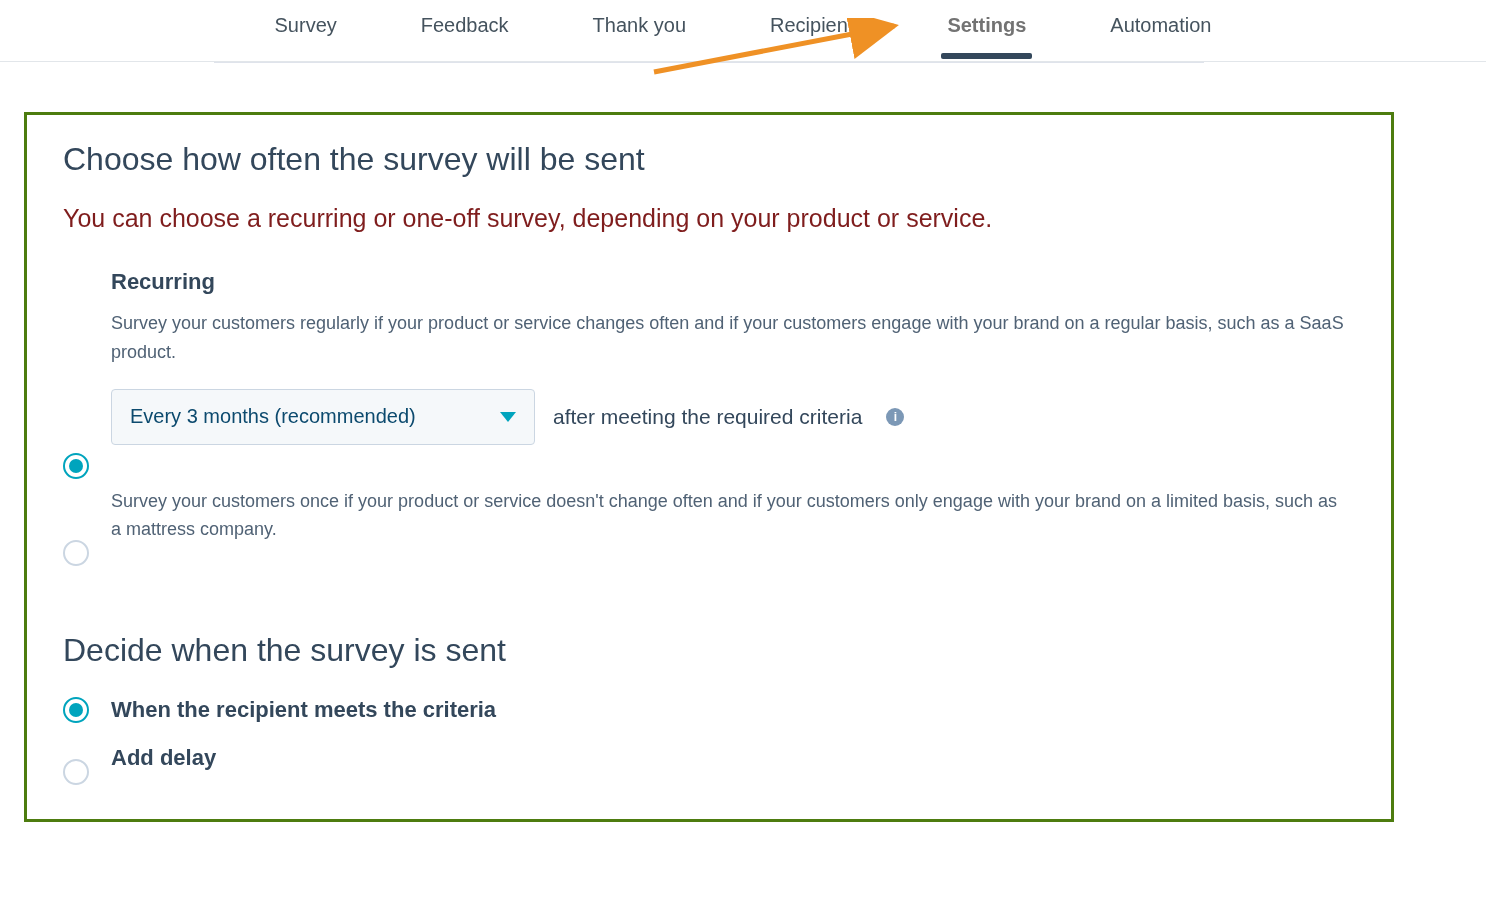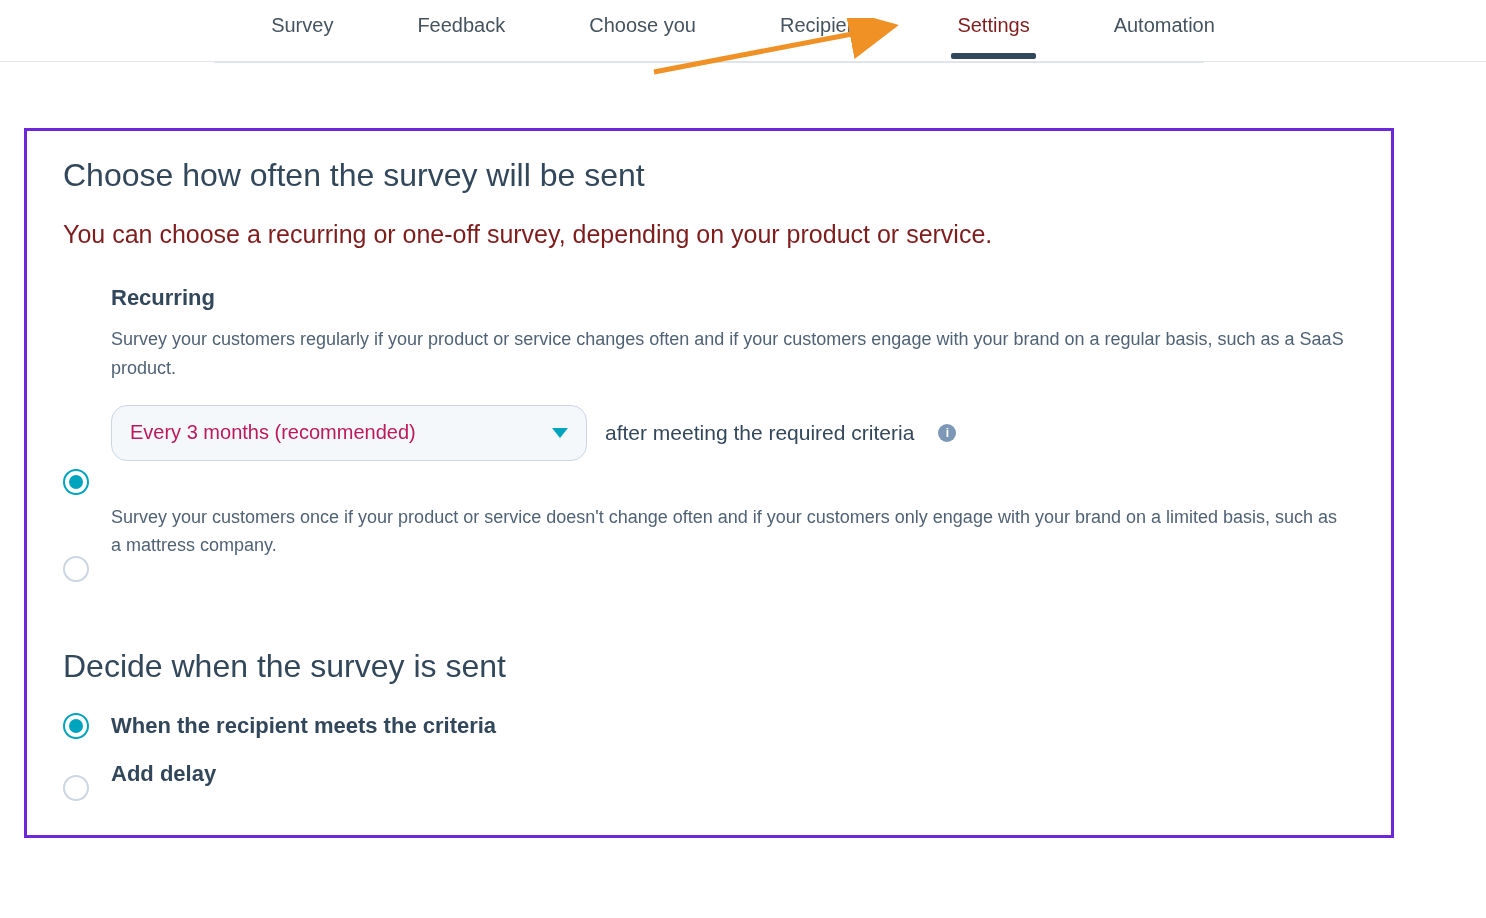--- a/index.html
+++ b/index.html
@@ -29,22 +29,22 @@
   }
   .tab {
     font-size: 20px;
     color: #45535e;
     padding: 0 42px 22px 42px;
     cursor: pointer;
     position: relative;
     font-weight: 400;
   }
   .tab.active {
-    font-weight: 400;
-    color: #7f1d1d;
+    font-weight: 700;
+    color: #737373;
   }
   .tab.active::after {
     content: "";
     position: absolute;
     left: 36px;
     right: 36px;
     bottom: 0;
     height: 6px;
     background: #33475b;
     border-radius: 2px;
@@ -67,24 +67,24 @@
     top: 18px;
     width: 260px;
     height: 58px;
     pointer-events: none;
   }
 
   
   .panel {
     position: absolute;
     left: 24px;
-    top: 128px;
+    top: 112px;
     width: 1370px;
     height: 710px;
-    border: 3px solid #6d28d9;
+    border: 3px solid #4d7c0f;
     padding: 26px 40px 26px 36px;
   }
 
   h2.section-title {
     font-size: 32px;
     font-weight: 400;
     color: #33475b;
     margin-bottom: 26px;
   }
 
@@ -141,29 +141,29 @@
   .freq-row {
     display: flex;
     align-items: center;
     gap: 18px;
     margin-bottom: 34px;
   }
   .select {
     display: flex;
     align-items: center;
     justify-content: space-between;
-    width: 476px;
+    width: 424px;
     height: 56px;
     background: #f5f8fa;
     border: 1px solid #cbd6e2;
-    border-radius: 16px;
+    border-radius: 4px;
     padding: 0 18px;
     cursor: pointer;
     font-size: 20px;
-    color: #be185d;
+    color: #0c4a6e;
   }
   .caret {
     width: 0; height: 0;
     border-left: 8px solid transparent;
     border-right: 8px solid transparent;
     border-top: 10px solid #00a4bd;
   }
   .freq-suffix {
     font-size: 21px;
     color: #33475b;
@@ -186,21 +186,21 @@
 
   .gap-large { height: 58px; }
 </style>
 </head>
 <body>
 
 <div class="tabbar">
   <div class="tabbar-inner">
     <div class="tab">Survey</div>
     <div class="tab">Feedback</div>
-    <div class="tab">Choose you</div>
+    <div class="tab">Thank you</div>
     <div class="tab">Recipients</div>
     <div class="tab active">Settings</div>
     <div class="tab">Automation</div>
   </div>
 </div>
 <div class="subline"></div>
 
 <svg class="arrow-annotation" viewBox="0 0 260 58">
   <defs>
     <marker id="ahead" markerWidth="12" markerHeight="12" refX="9" refY="5" orient="auto">

